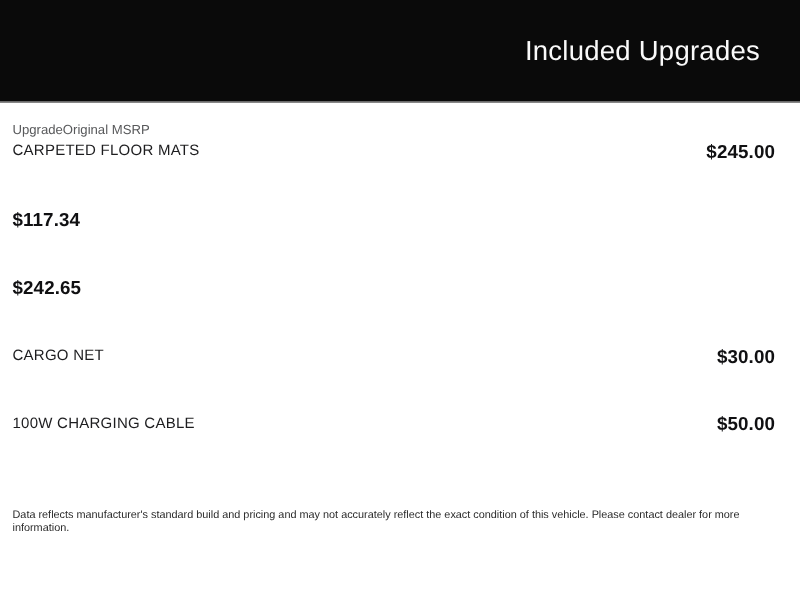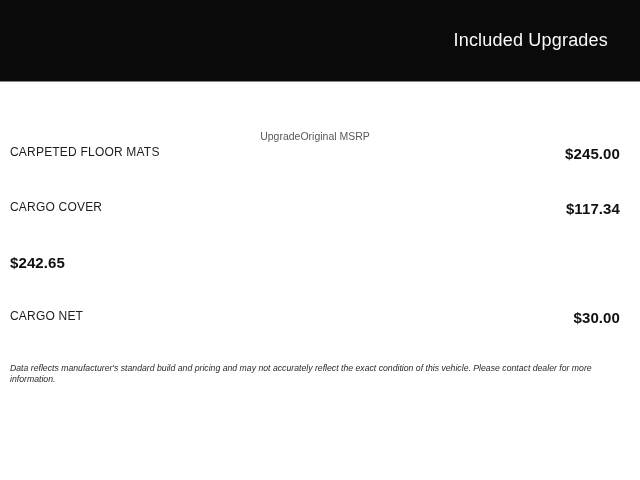--- a/index.html
+++ b/index.html
@@ -20,34 +20,33 @@
     height: 82px;
     background: #0a0a0a;
     border-bottom: 1px solid #8a8a8a;
     display: flex;
     align-items: center;
     justify-content: flex-end;
     padding-right: 32px;
   }
   .header-title {
     color: #fafafa;
-    font-size: 18px;
+    font-size: 22px;
     font-weight: 400;
     letter-spacing: 0.2px;
   }
   .content {
     padding: 0 20px 0 10px;
   }
   .col-header-row {
     padding-top: 13px;
     height: 31px;
     display: flex;
-    justify-content: center;
+    justify-content: flex-start;
     align-items: center;
-    margin-top: 32px;
   }
   .col-header {
     font-size: 10.5px;
     color: #58595b;
     font-weight: 400;
   }
   .row {
     height: 54.5px;
     display: flex;
     justify-content: space-between;
@@ -57,23 +56,22 @@
     color: #1d1d1f;
     letter-spacing: 0.2px;
   }
   .item-price {
     font-size: 15px;
     font-weight: 700;
     color: #101012;
     letter-spacing: 0.1px;
   }
   .disclaimer {
-    margin-top: 0;
+    margin-top: 20px;
     font-size: 8.7px;
-    font-style: italic;
     color: #2b2b2b;
     line-height: 11px;
   }
 </style>
 </head>
 <body>
 
 <div class="page">
 
   <div class="header">
@@ -86,32 +84,35 @@
       <div class="col-header">Upgrade</div>
       <div class="col-header">Original MSRP</div>
     </div>
 
     <div class="row">
       <div class="item-name">CARPETED FLOOR MATS</div>
       <div class="item-price">$245.00</div>
     </div>
 
     <div class="row">
-      <div class="item-name">CARGO COVER</div>
       <div class="item-price">$117.34</div>
     </div>
 
     <div class="row">
       <div class="item-price">$242.65</div>
     </div>
 
     <div class="row">
       <div class="item-name">CARGO NET</div>
       <div class="item-price">$30.00</div>
     </div>
 
+    <div class="row">
+      <div class="item-name">100W CHARGING CABLE</div>
+      <div class="item-price">$50.00</div>
+    </div>
 
 
     <div class="disclaimer">Data reflects manufacturer's standard build and pricing and may not accurately reflect the exact condition of this vehicle. Please contact dealer for more information.</div>
 
   </div>
 
 </div>
 
 </body></html>

